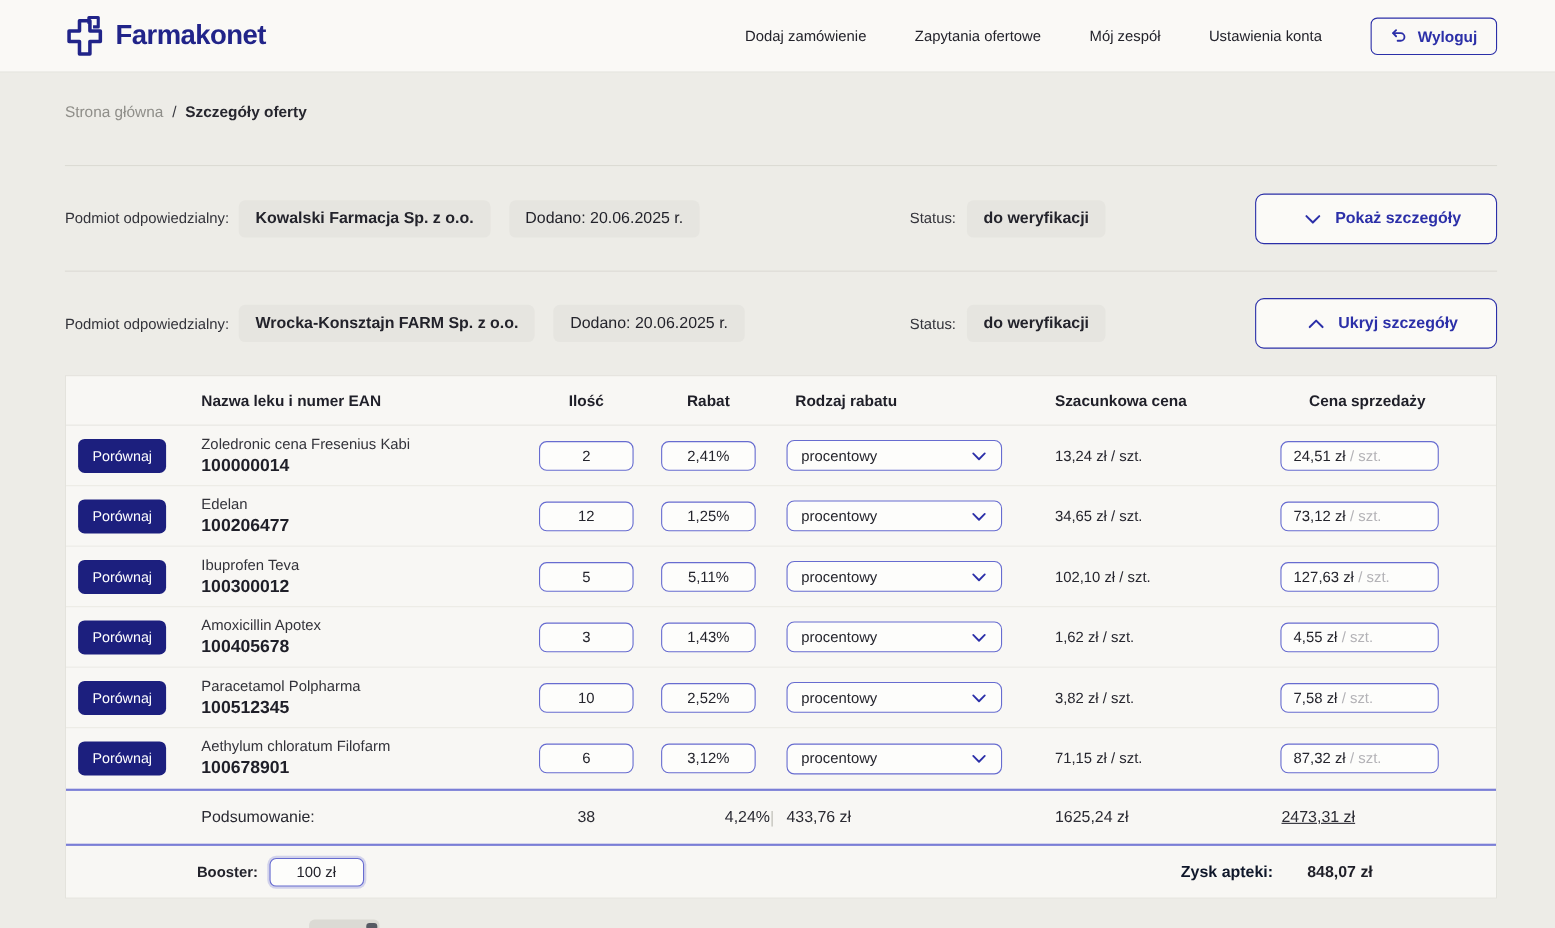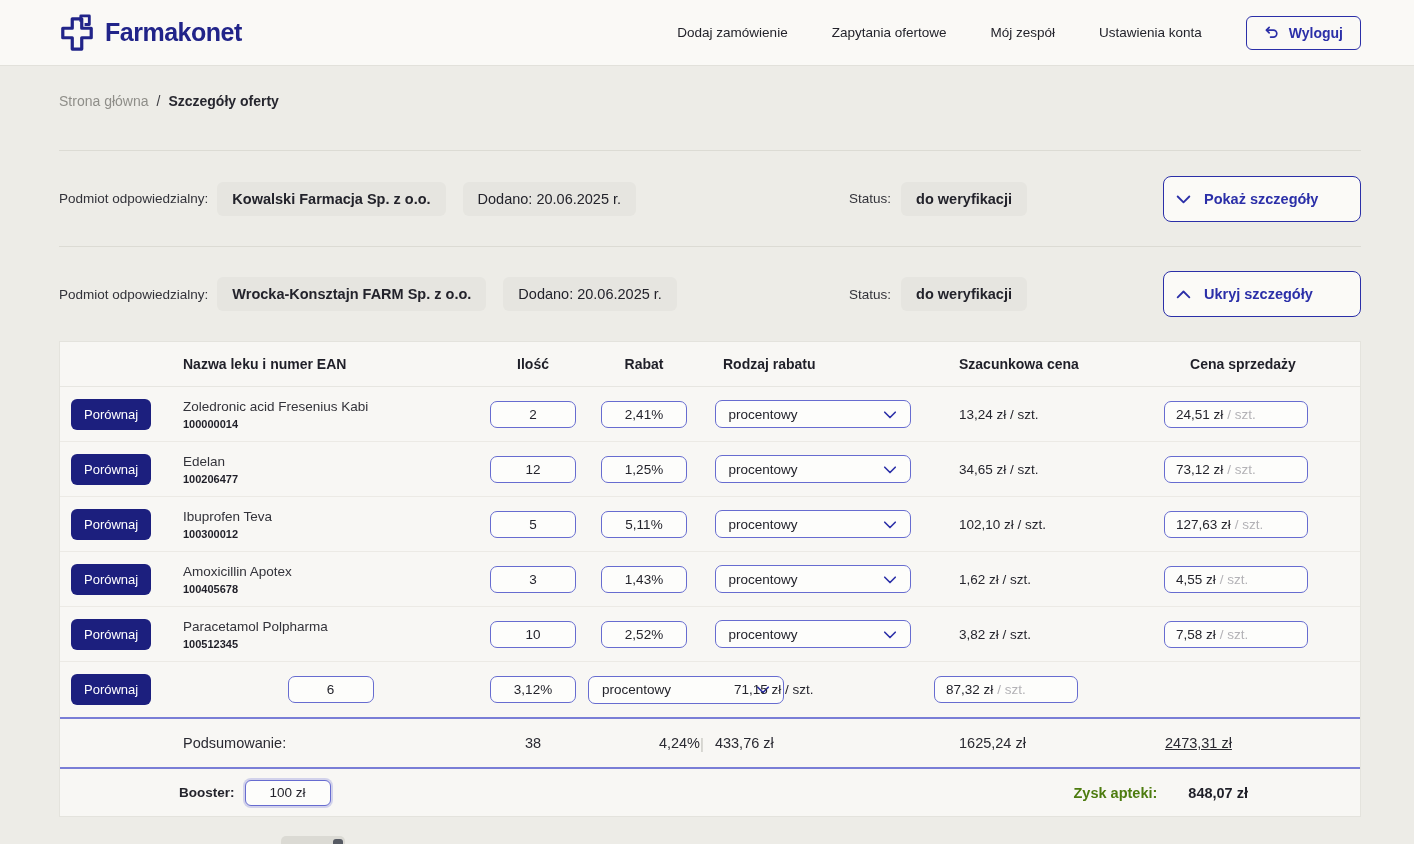--- a/index.html
+++ b/index.html
@@ -29,40 +29,40 @@
   
   .offer { height:95px; display:flex; align-items:center; }
   .offer-label { font-size:13.5px; color:#33333a; margin-right:9px; white-space:nowrap; }
   .pill { background:#e6e5e0; border-radius:6px; padding:9px 15px; font-size:14.5px;
           color:#23232b; white-space:nowrap; }
   .pill.bold { font-weight:bold; }
   .pill + .pill { margin-left:17px; }
   .spacer { flex:1; }
   .status-group { display:flex; align-items:center; }
   .status-label { font-size:13.5px; color:#33333a; margin-right:10px; }
-  .toggle-btn { margin-left:136px; width:198px; height:46px; display:flex; align-items:center;
-                justify-content:flex-start; gap:13px; border:1.5px solid #2b2fa8; border-radius:8px;
+  .toggle-btn { margin-left:136px; width:220px; height:46px; display:flex; align-items:center;
+                justify-content:center; gap:13px; border:1.5px solid #2b2fa8; border-radius:8px;
                 background:#fbfaf7; color:#2b2fa8; font-weight:bold; font-size:14.5px;
                 cursor:pointer; font-family:inherit;padding-left:12px; }
 
   
   .panel { margin-top:27px; background:#f8f7f4; border:1px solid #e4e3dd; }
   .grid { display:grid; grid-template-columns:123px 295px 110px 112px 225px 230px 1fr;
           align-items:center; }
   .thead { height:45px; border-bottom:1px solid #e7e6e1; font-weight:bold; font-size:14px; color:#1f1f28; }
   .th-center { text-align:center; }
   .th-type { padding-left:23px; }
   .th-est { padding-left:34px; }
   .th-sale { width:158px; margin-left:9px; text-align:center; }
   .trow { height:55px; border-bottom:1px solid #eceae5; }
   .c-btn { padding-left:11px; }
   .compare { background:#1c1f7e; color:#ffffff; border:none; border-radius:6px; font-size:13px;
              padding:8px 13px; cursor:pointer; font-family:inherit; }
   .drug { font-size:13.5px; color:#33333a; }
-  .ean { font-size:11px; font-weight:bold; color:#1f1f28; margin-top:4px; }
+  .ean { font-size:16px; font-weight:bold; color:#1f1f28; margin-top:4px; }
   .inp { width:86px; height:27px; border:1.5px solid #676cd0; border-radius:7px;
          background:#fdfdfb; text-align:center; font-size:13.5px; color:#24242c;
          font-family:inherit; display:block; margin:0 auto; outline:none; }
   .select { width:196px; height:28px; border:1.5px solid #676cd0; border-radius:7px;
             background:#fdfdfb; margin:0 auto; display:flex; align-items:center;
             padding:0 13px; font-size:13.5px; color:#24242c; cursor:pointer; }
   .select .sel-chev { margin-left:auto; display:flex; }
   .c-est { padding-left:34px; font-size:13.5px; color:#26262e; }
   .price-box { width:144px; height:27px; border:1.5px solid #676cd0; border-radius:7px;
                background:#fdfdfb; margin-left:9px; display:flex; align-items:center;
@@ -79,21 +79,21 @@
   .sum-bar { color:#c6c5bf; font-size:15px; }
   .sum-est { padding-left:34px; }
   .sum-sale { padding-left:10px;text-decoration:underline; }
   .booster-row { height:47px; display:flex; align-items:center; }
   .booster-label { margin-left:119px; font-size:13.5px; font-weight:bold; color:#23232b; }
   .booster-input { width:86px; height:26px; margin:0 0 0 10px; border:1.5px solid #676cd0;
                    border-radius:6px; background:#fdfdfb; text-align:center; font-size:13.5px;
                    color:#24242c; font-family:inherit; outline:none;
                    box-shadow:0 0 0 2px rgba(110,114,212,0.28); }
   .profit-group { margin-left:auto; margin-right:112px; display:flex; align-items:center; gap:31px; }
-  .profit-label { font-size:14.5px; font-weight:bold; color:#4d7c0f; }
+  .profit-label { font-size:14.5px; font-weight:bold; color:#0f172a; }
   .profit-value { font-size:14.5px; font-weight:bold; color:#1f1f28; }
 
   
   .partial-pill { position:absolute; left:281px; top:836px; width:64px; height:10px;
                   background:#dbdad4; border-radius:5px 5px 0 0; }
   .partial-dot { position:absolute; left:333px; top:839px; width:10px; height:5px;
                  background:#565a63; border-radius:3px 3px 0 0; }
 </style>
 </head>
 <body>
@@ -187,21 +187,21 @@
         <div class="th-type">Rodzaj rabatu</div>
         <div class="th-est">Szacunkowa cena</div>
         <div>
             <div class="th-sale">Cena sprzedaży</div>
           </div>
       </div>
 
       <div class="grid trow">
         <div class="c-btn"><button class="compare">Porównaj</button></div>
         <div>
-          <div class="drug">Zoledronic acid Fresenius Kabi</div>
+          <div class="drug">Zoledronic cena Fresenius Kabi</div>
           <div class="ean">100000014</div>
         </div>
         <div>
             <input class="inp" value="2" style="">
           </div>
         <div>
             <input class="inp" value="2,41%" style="">
           </div>
         <div>
           <div class="select">
@@ -341,20 +341,24 @@
         <div>
           <div class="price-box">
             <span class="pv">7,58 zł</span>
             <span class="pu">/ szt.</span>
           </div>
         </div>
       </div>
 
       <div class="grid trow" style="border-bottom:none;">
         <div class="c-btn"><button class="compare">Porównaj</button></div>
+        <div>
+          <div class="drug">Aethylum chloratum Filofarm</div>
+          <div class="ean">100678901</div>
+        </div>
         <div>
             <input class="inp" value="6" style="">
           </div>
         <div>
             <input class="inp" value="3,12%" style="">
           </div>
         <div>
           <div class="select">
             <span>procentowy</span>
             <span class="sel-chev">

